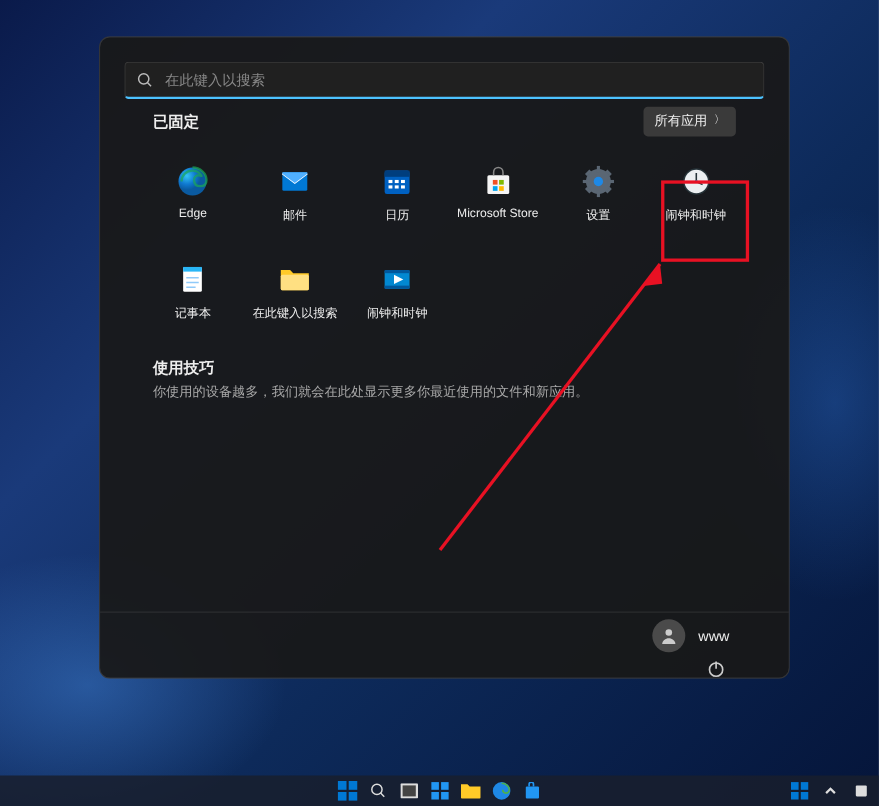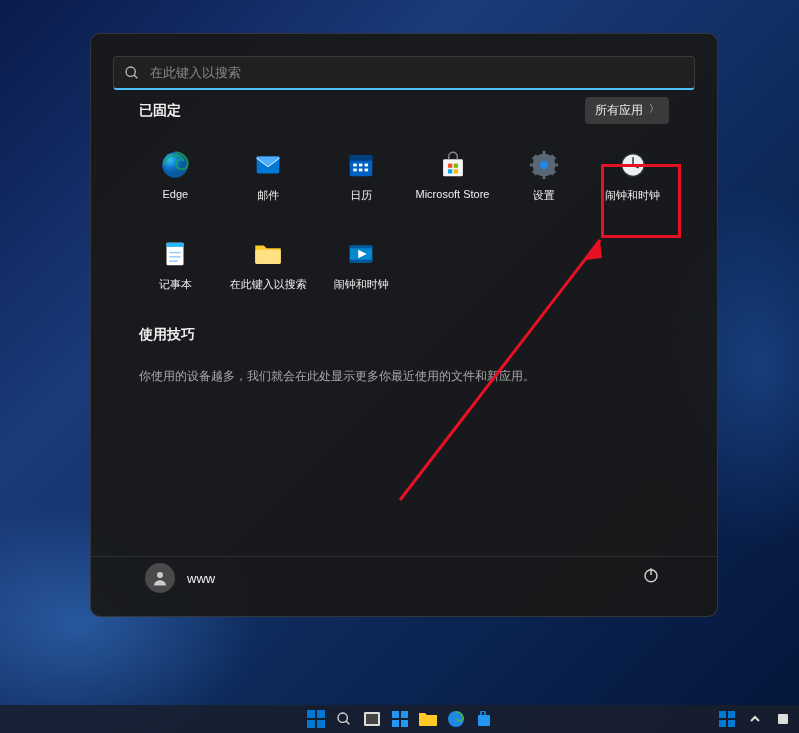--- a/index.html
+++ b/index.html
@@ -66,27 +66,28 @@
 .highlight-box {
   position: absolute;
   border: 3px solid #e81123;
   pointer-events: none;
 }
 .red-arrow {
   position: absolute;
   pointer-events: none;
 }
 .recommended { padding: 28px 48px 0 48px; }
-.reco-text { color: #a8a8a8; font-size: 12px; margin-top: 24px; }
+.reco-text { color: #a8a8a8; font-size: 12px; margin-top: 4px; }
 .start-footer {
   margin-top: auto;
   height: 60px;
   border-top: 1px solid rgba(120,120,120,0.2);
-  display: flex; align-items: flex-start; justify-content: space-between;
+  display: flex; align-items: flex-end; justify-content: space-between;
   padding: 0 48px;
+  flex-direction: column;
 }
 .user-area { display: flex; align-items: center; gap: 12px; cursor: pointer; padding: 6px; border-radius: 4px; }
 .avatar {
   width: 30px; height: 30px; border-radius: 50%;
   background: #4a4a4a; display: flex; align-items: center; justify-content: center;
 }
 .avatar svg { width: 18px; height: 18px; fill: #ccc; }
 .username { color: #eee; font-size: 13px; }
 .power-btn { width: 36px; height: 36px; border-radius: 4px; display: flex; align-items: center; justify-content: center; cursor: pointer; }
 .power-btn svg { width: 18px; height: 18px; fill: none; stroke: #ccc; stroke-width: 2; }

